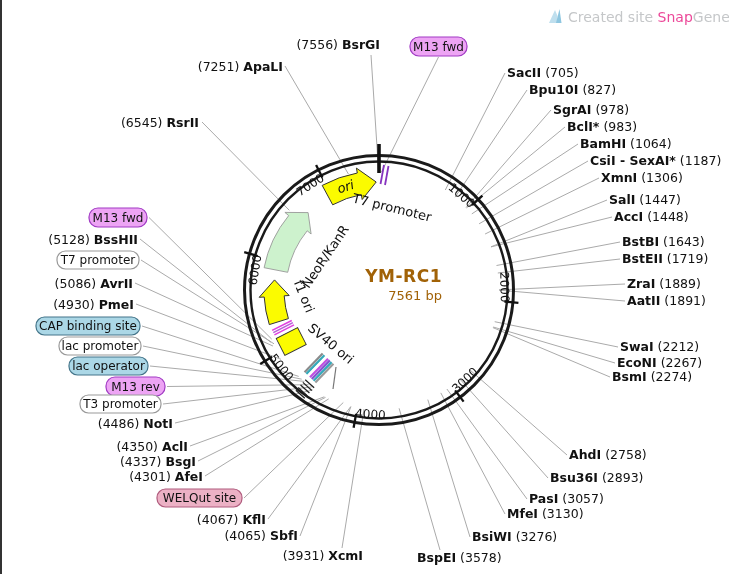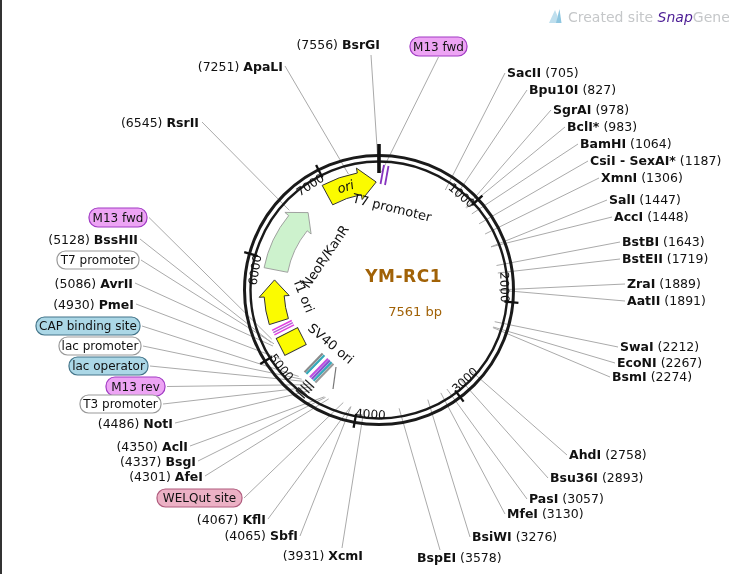--- a/index.html
+++ b/index.html
@@ -6,26 +6,26 @@
   .stage{
     position:relative;width:729px;height:574px;background:#fff;
     font-family:"DejaVu Sans","Liberation Sans",sans-serif;
     overflow:hidden;border-left:2px solid #333;box-sizing:border-box;
   }
   #map{position:absolute;left:0;top:0;}
   .watermark{
     position:absolute;left:546px;top:8px;font-size:14px;color:#c5c7c9;
     display:flex;align-items:center;gap:5px;white-space:nowrap;
   }
-  .watermark .snap{color:#4c1d95;font-style:italic;}
+  .watermark .snap{color:#ec4899;}
   .center-title{
     position:absolute;left:280px;top:266px;width:160px;text-align:right;color:#a16207;
   }
   .center-title .pname{font-size:17px;font-weight:bold;letter-spacing:.5px;}
-  .center-title .psize{font-size:13px;margin-top:18px;}
+  .center-title .psize{font-size:13px;margin-top:2px;}
   text{fill:#111;}
 </style>
 </head>
 <body>
 
 <div class="stage">
   <svg id="map" width="729" height="574" viewBox="0 0 729 574">
       <g>
         <line x1="503" y1="73" x2="443.3" y2="190" stroke="#aaa" stroke-width="1"></line>
         <line x1="525" y1="90" x2="453.1" y2="197.2" stroke="#aaa" stroke-width="1"></line>

